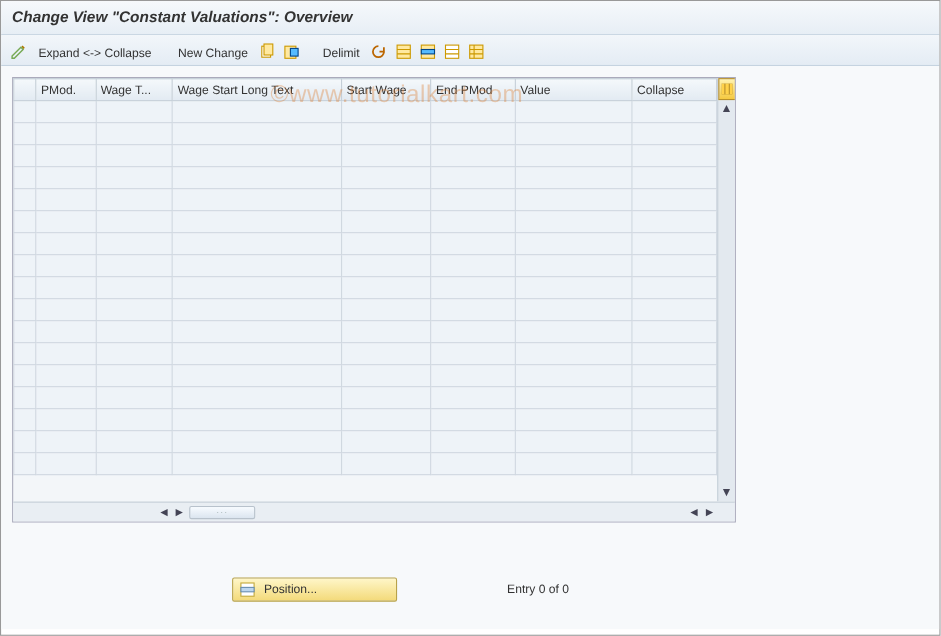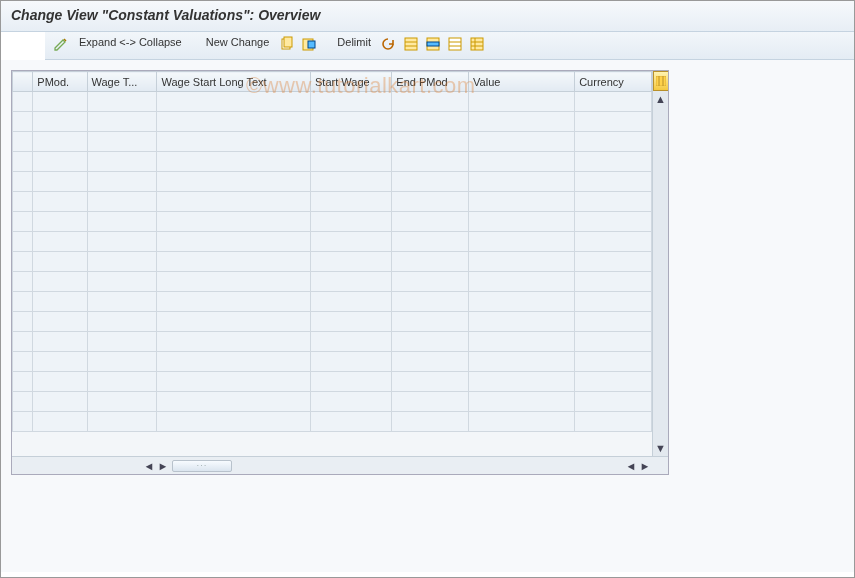--- a/index.html
+++ b/index.html
@@ -33,24 +33,23 @@
       font-size: 14px;
       font-style: italic;
       font-weight: bold;
       color: #333;
     }
     .toolbar {
       background: linear-gradient(to bottom, #f2f6fa 0%, #e4ecf4 100%);
       padding: 4px 8px;
       border-bottom: 1px solid #c5d3e0;
       display: flex;
-      align-items: flex-start;
+      align-items: flex-end;
       gap: 6px;
       height: 28px;
-      margin-left: 44px;
     }
     .tb-icon {
       width: 16px;
       height: 16px;
       display: inline-flex;
       align-items: center;
       justify-content: center;
       cursor: pointer;
     }
     .tb-text {
@@ -270,21 +269,21 @@
           </colgroup>
           <thead>
             <tr>
               <th></th>
               <th>PMod.</th>
               <th>Wage T...</th>
               <th>Wage Start Long Text</th>
               <th>Start Wage</th>
               <th>End PMod</th>
               <th>Value</th>
-              <th>Currency</th>
+              <th>Collapse</th>
             </tr>
           </thead>
           <tbody id="table-body">
               <tr>
                 <td class="row-sel-cell"></td>
                 <td></td>
                 <td></td>
                 <td></td>
                 <td></td>
                 <td></td>
@@ -471,13 +470,25 @@
       <div class="hscroll-arrow">◄</div>
       <div class="hscroll-arrow">►</div>
       <div class="hscroll-thumb">···</div>
       <div class="hscroll-track"></div>
       <div class="hscroll-arrow">◄</div>
       <div class="hscroll-arrow">►</div>
       <div style="width:16px"></div>
     </div>
   </div>
 
+  <div class="footer-row">
+    <div class="position-btn">
+      <span class="pos-icon">
+        <svg width="14" height="14" viewBox="0 0 14 14">
+            <rect x="1" y="1" width="12" height="12" fill="#fff" stroke="#c4a93a"></rect>
+            <rect x="1" y="5" width="12" height="4" fill="#bcd6ef" stroke="#6a8fb0"></rect>
+          </svg>
+      </span>
+      <span>Position...</span>
+    </div>
+    <div class="entry-text">Entry 0 of 0</div>
+  </div>
 </div>
 
 </body></html>

